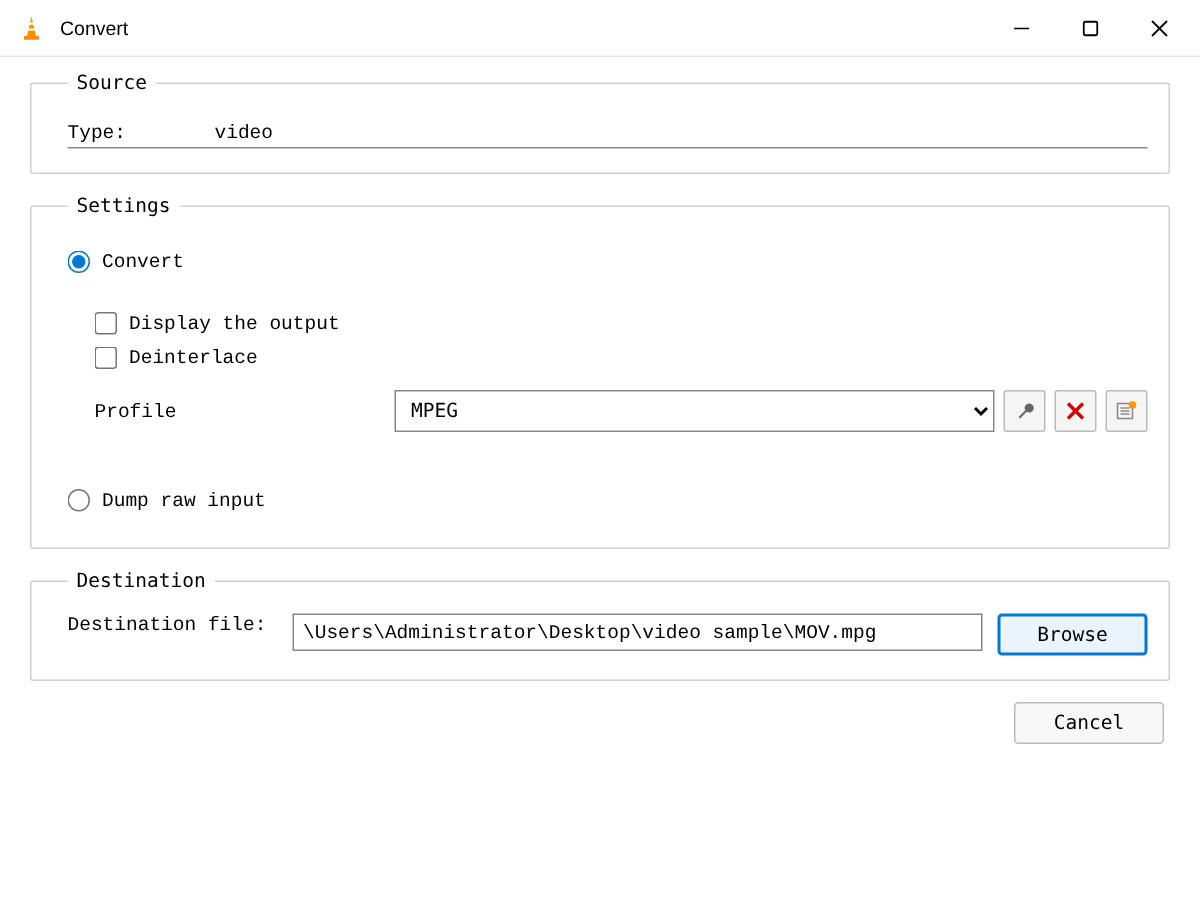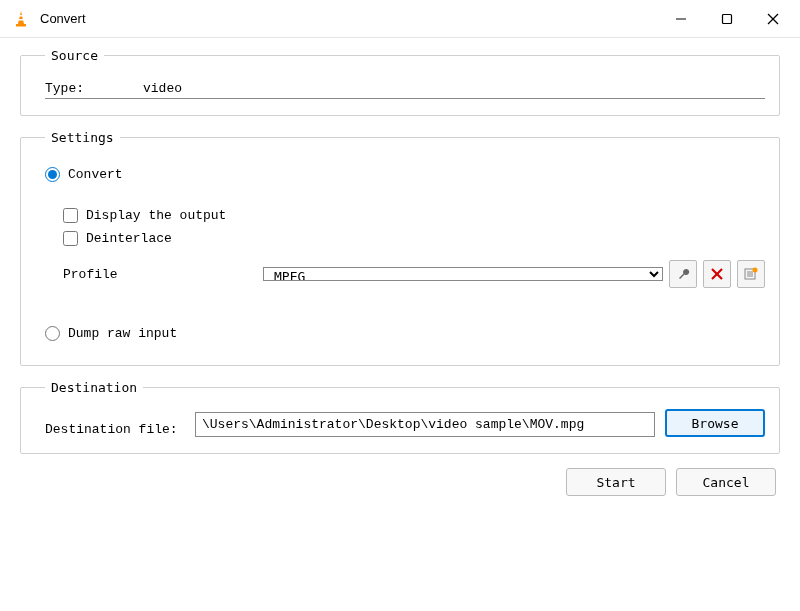--- a/index.html
+++ b/index.html
@@ -99,40 +99,40 @@
     .profile-row {
       display: flex;
       align-items: center;
       margin: 14px 0 6px 18px;
     }
     .profile-label {
       width: 200px;
     }
     .profile-select {
       flex: 1;
-      height: 14px;
+      height: 28px;
       border: 1px solid #888;
       font-family: "SimSun", monospace;
       font-size: 13px;
       padding: 0 6px;
       background: #fff;
     }
     .icon-btn {
       width: 28px; height: 28px;
       border: 1px solid #bbb;
       background: #f5f5f5;
       margin-left: 6px;
       display: flex;
       align-items: center;
       justify-content: center;
       border-radius: 2px;
     }
     .dest-row {
       display: flex;
-      align-items: flex-end;
+      align-items: flex-start;
     }
     .dest-input {
       flex: 1;
       border: 1px solid #888;
       padding: 4px 6px;
       font-family: "SimSun", "Courier New", monospace;
       font-size: 13px;
       background: #fff;
     }
     .browse-btn {
@@ -262,17 +262,16 @@
   <fieldset>
     <legend>Destination</legend>
     <div class="dest-row">
       <span class="label-wide">Destination file:</span>
       <input type="text" class="dest-input" value="\Users\Administrator\Desktop\video sample\MOV.mpg" style="">
       <button class="browse-btn">Browse</button>
     </div>
   </fieldset>
 
   <div class="footer">
-    <button class="footer-btn">Start</button>
     <button class="footer-btn">Cancel</button>
   </div>
 
 </div>
 
 </body></html>

